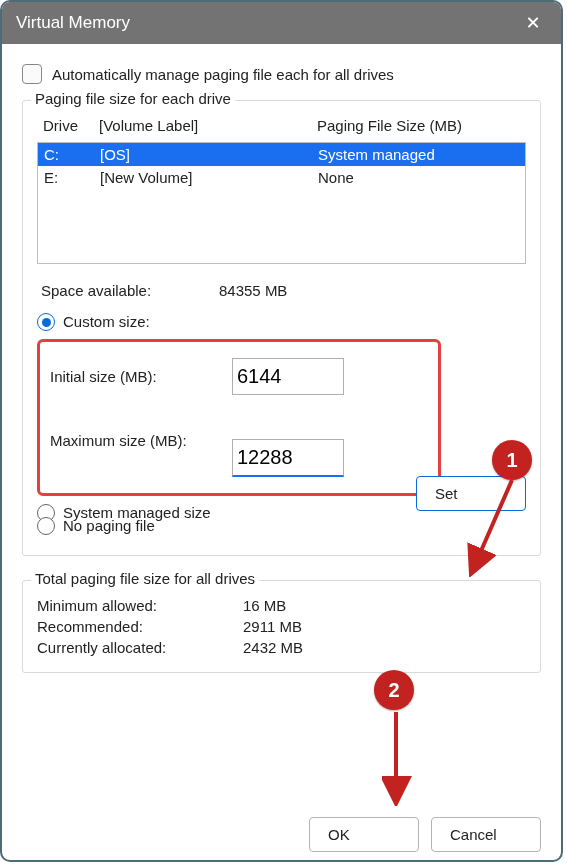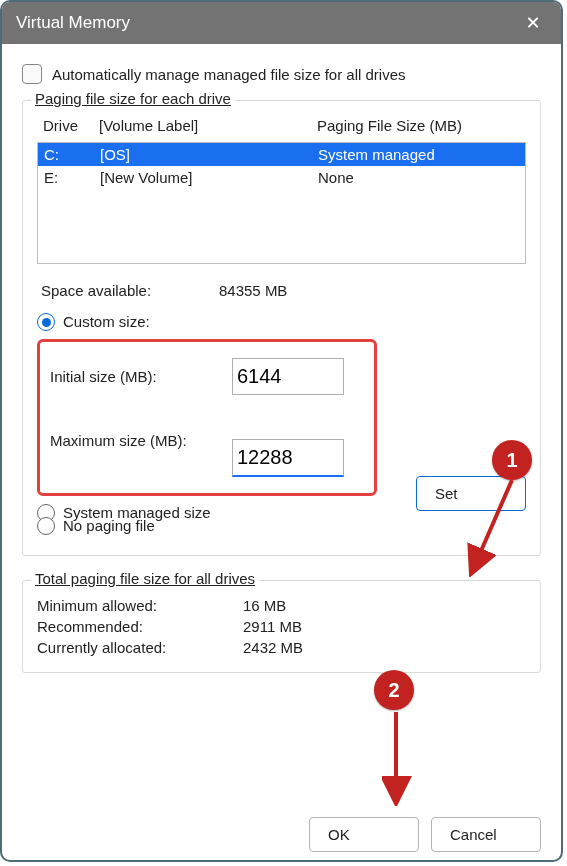--- a/index.html
+++ b/index.html
@@ -63,21 +63,20 @@
       position: relative;
       margin-bottom: 24px;
     }
     .group-legend {
       position: absolute;
       top: -11px;
       left: 8px;
       background: #fff;
       padding: 0 4px;
       font-size: 15px;
-      text-decoration: underline;
     }
     .headrow, .datarow {
       display: flex;
       font-size: 15px;
     }
     .col-drive { width: 56px; }
     .col-vol { width: 218px; }
     .col-size { flex: 1; }
     .list {
       border: 1px solid #bfbfbf;
@@ -103,21 +102,21 @@
     }
     .radio .dot {
       width: 9px; height: 9px; border-radius: 50%;
       background: #0a6bd8;
     }
     .radio.checked { border-color: #0a6bd8; }
     .sizebox {
       border: 3px solid #e24141;
       border-radius: 6px;
       padding: 8px 10px;
-      width: 340px;
+      width: 404px;
       margin-top: 2px;
       margin-bottom: 6px;
     }
     .sizefield {
       display: flex; align-items: center;
       margin: 8px 0;
     }
     .sizefield .lab { width: 182px; }
     .textinput {
       width: 112px;
@@ -167,21 +166,21 @@
 
 <div class="frame">
   <div class="titlebar">
     <span class="title">Virtual Memory</span>
     <span class="close-icon">✕</span>
   </div>
 
   <div class="content">
     <div class="checkbox-row">
       <span class="checkbox"></span>
-      <span>Automatically manage managed file size for all drives</span>
+      <span>Automatically manage paging file each for all drives</span>
     </div>
 
     <div class="groupbox">
       <span class="group-legend">Paging file size for each drive</span>
 
       <div class="headrow" style="padding:0 6px;">
         <span class="col-drive">Drive</span>
         <span class="col-vol">[Volume Label]</span>
         <span class="col-size">Paging File Size (MB)</span>
       </div>

